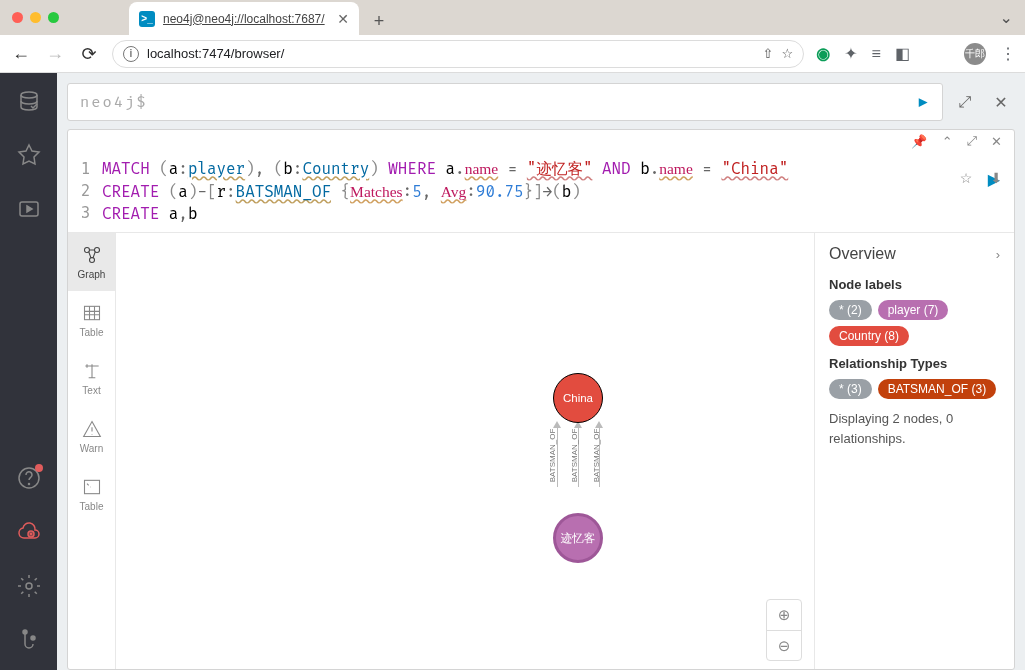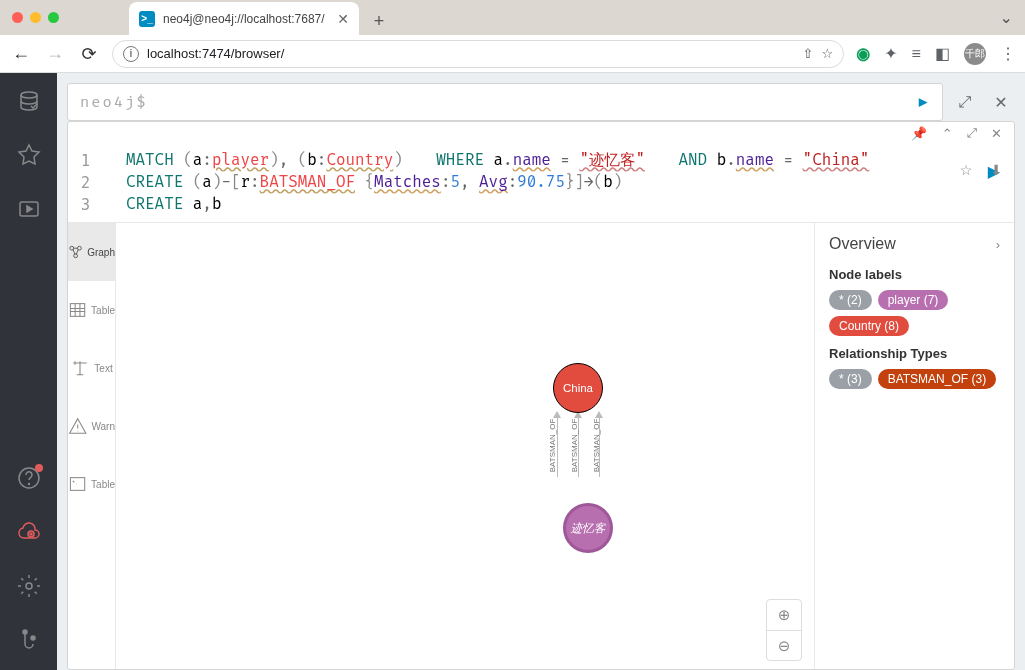--- a/index.html
+++ b/index.html
@@ -9,66 +9,66 @@
   background: #dcd7d1;
 }
 
 .chrome-bar { height: 35px; display: flex; align-items: center; padding: 0 12px; }
 .window-controls { display: flex; gap: 7px; }
 .ctl { width: 11px; height: 11px; border-radius: 50%; }
 .ctl.red { background:#ff5f56;} .ctl.yellow{background:#ffbd2e;} .ctl.green{background:#27c93f;}
 .tabs-row { display: flex; align-items: flex-end; margin-left: 70px; height: 35px;}
 .tab { background:#fff; border-radius:8px 8px 0 0; height:33px; display:flex; align-items:center; padding:0 10px; width:230px; gap:8px; font-size:12px; color:#444;}
 .tab .favicon{width:16px;height:16px;background:#008cc1;border-radius:3px;display:flex;align-items:center;justify-content:center;color:#fff;font-size:10px;font-weight:bold;}
-.tab .title{flex:1; white-space:nowrap; overflow:hidden; text-overflow:ellipsis;}
+.tab .title{flex:1; white-space:nowrap; overflow:hidden; text-overflow:ellipsis;text-decoration:underline;}
 .tab .close{color:#666;font-size:14px;}
 .new-tab{width:28px;height:28px;display:flex;align-items:center;justify-content:center;font-size:18px;color:#555;margin-left:6px;}
 .chev-down{margin-left:auto;color:#555;}
 .addr-bar{height:38px;background:#fff;display:flex;align-items:center;padding:0 10px;gap:12px;border-bottom:1px solid #dcdcdc;}
 .nav-btn{width:22px;text-align:center;color:#333;font-size:18px;}
 .nav-btn.dis{color:#bbb;}
 .url-box{flex:1;height:28px;border:1px solid #dcdcdc;border-radius:14px;display:flex;align-items:center;padding:0 10px;gap:8px;font-size:13px;color:#555;}
 .url-box .info{width:16px;height:16px;border:1.5px solid #777;border-radius:50%;display:flex;align-items:center;justify-content:center;font-size:10px;font-weight:bold;color:#777;}
 .url-box .url{color:#202124;}
 .url-box .spacer{flex:1;}
 .addr-icons{display:flex;gap:14px;align-items:center;color:#5f6368;}
 .addr-icons .g{color:#0b9d58;font-weight:bold;}
-.addr-icons .avatar{width:22px;height:22px;border-radius:50%;background:#8b8b8b;color:#fff;font-size:10px;display:flex;align-items:center;justify-content:center;}
+.addr-icons .avatar{width:22px;height:22px;border-radius:50%;background:#8b8b8b;color:#fff;font-size:10px;display:flex;align-items:center;justify-content:center;margin-left:40px;}
 .addr-icons .dots{letter-spacing:-1px;}
 
 .main{display:flex;height:597px;}
 .sidebar{width:57px;background:#31333b;display:flex;flex-direction:column;align-items:center;padding-top:16px;gap:30px;color:#888;position:relative;}
 .sidebar .sicon{width:24px;height:24px;display:flex;align-items:center;justify-content:center;font-size:20px;}
 .sidebar .sicon svg{stroke:#888;fill:none;stroke-width:1.5;}
 .sidebar .help-wrap{position:relative;margin-top:auto;margin-bottom:0;}
 .sidebar .help-wrap .dot{position:absolute;top:-2px;right:-2px;width:8px;height:8px;border-radius:50%;background:#e05c5c;}
 .sidebar .bottom{display:flex;flex-direction:column;gap:30px;align-items:center;padding-bottom:18px;}
-.content{flex:1;background:#eceff1;padding:10px 10px 0 10px;display:flex;flex-direction:column;overflow:hidden;}
+.content{flex:1;background:#eceff1;padding:10px 10px 0 10px;display:flex;flex-direction:column;gap:8px;overflow:hidden;}
 
 .prompt-bar{display:flex;gap:8px;align-items:center;}
 .prompt-input{flex:1;height:38px;background:#fff;border:1px solid #d4d4d4;border-radius:3px;display:flex;align-items:center;padding:0 12px;font-family:"Fira Code","Courier New",monospace;font-size:15px;color:#aaa;letter-spacing:2px;}
 .prompt-play{color:#008cc1;font-size:16px;}
 .prompt-ctl{width:28px;height:28px;display:flex;align-items:center;justify-content:center;color:#666;font-size:16px;}
 
 .result-frame{background:#fff;border:1px solid #d4d4d4;border-radius:3px;flex:1;display:flex;flex-direction:column;overflow:hidden;}
 .result-top{height:22px;display:flex;justify-content:flex-end;align-items:center;gap:14px;padding:0 12px;color:#888;font-size:13px;}
 .editor{display:flex;align-items:flex-start;border-bottom:1px solid #e8e8e8;position:relative;padding:6px 40px 6px 0;}
 .lineno{width:34px;text-align:right;padding-right:12px;color:#999;font-family:monospace;font-size:15px;line-height:22px;}
 .code{font-family:"Fira Code","Courier New",monospace;font-size:15.5px;line-height:22px;white-space:pre;}
-.code .kw{color:#0f766e;margin-left:24px;}
+.code .kw{color:#a21caf;}
 .code .br{color:#888;}
-.code .prop{color:#4c1d95;text-decoration:underline wavy #d0a060;text-decoration-skip-ink:none;}
+.code .prop{color:#be185d;text-decoration:underline wavy #d0a060;text-decoration-skip-ink:none;font-family:Liberation Serif, serif;}
 .code .op{color:#666;}
 .code .str{color:#c01f1f;text-decoration:underline wavy #d08080;}
 .code .num{color:#2e7cd6;}
-.code .lbl{color:#ef4444;text-decoration:underline wavy #c0a060;}
+.code .lbl{color:#0369a1;text-decoration:underline wavy #c0a060;}
 .editor-play{position:absolute;right:14px;top:18px;color:#008cc1;font-size:16px;}
 .result-body{flex:1;display:flex;overflow:hidden;}
 .view-tabs{width:48px;border-right:1px solid #e8e8e8;display:flex;flex-direction:column;}
-.vtab{height:58px;display:flex;flex-direction:row;align-items:center;justify-content:center;gap:4px;color:#888;font-size:10px;}
+.vtab{height:58px;display:flex;flex-direction:column;align-items:center;justify-content:center;gap:4px;color:#888;font-size:10px;}
 .vtab.active{background:#e9e9e9;color:#444;}
 .vtab svg{stroke:currentColor;fill:none;stroke-width:1.3;}
 .canvas{flex:1;position:relative;background:#fff;}
 .node{position:absolute;border-radius:50%;display:flex;align-items:center;justify-content:center;color:#fff;font-size:11.5px;}
 .node.country{width:50px;height:50px;background:#e24c3f;border:1px solid #000000;}
 .node.player{width:50px;height:50px;background:#b86fb0;border:3px solid #9e5798;}
 .edge-label{position:absolute;font-size:8px;color:#777;transform:rotate(-90deg);transform-origin:center;}
 .arrow-line{position:absolute;background:#bbb;width:1px;}
 .arrow-head{position:absolute;width:0;height:0;border-left:4px solid transparent;border-right:4px solid transparent;border-bottom:7px solid #bbb;}
 .zoom-ctl{position:absolute;right:12px;bottom:8px;width:36px;border:1px solid #ddd;border-radius:4px;background:#fff;}
@@ -267,21 +267,21 @@
           <div class="arrow-head" style="left:458px;top:188px;"></div>
           <div class="arrow-line" style="left:483px;top:192px;height:62px;"></div>
           <div class="arrow-head" style="left:479px;top:188px;"></div>
           <div class="edge-label" style="left:410px;top:218px;">BATSMAN_OF</div>
           <div class="edge-label" style="left:432px;top:218px;">BATSMAN_OF</div>
           <div class="edge-label" style="left:454px;top:218px;">BATSMAN_OF</div>
 
           <div class="node country" style="left:437px;top:140px;">
             <span>China</span>
           </div>
-          <div class="node player" style="left:447px;top:280px;font-style:italic;">
+          <div class="node player" style="left:437px;top:280px;">
             <span>迹忆客</span>
           </div>
 
           <div class="zoom-ctl">
             <div>⊕</div>
             <div>⊖</div>
           </div>
         </div>
 
         <div class="overview">
@@ -293,17 +293,18 @@
           <div class="chips">
             <span class="chip all">* (2)</span>
             <span class="chip player">player (7)</span>
             <span class="chip country">Country (8)</span>
           </div>
           <h4>Relationship Types</h4>
           <div class="chips">
             <span class="chip all">* (3)</span>
             <span class="chip rel">BATSMAN_OF (3)</span>
           </div>
+          <div class="msg">Displaying 2 nodes, 0 relationships.</div>
         </div>
       </div>
     </div>
   </div>
 </div>
 
 </body></html>

